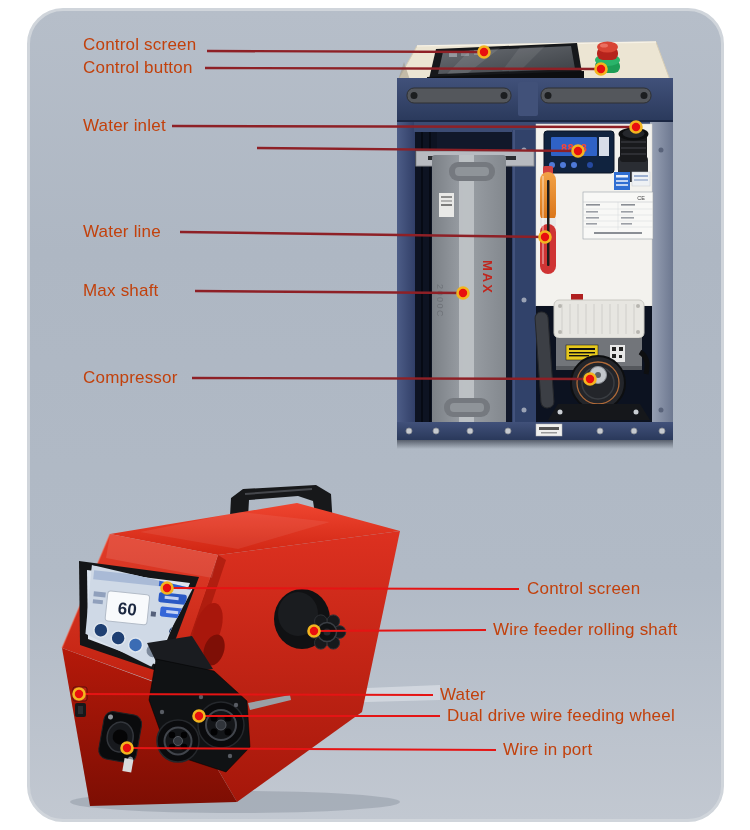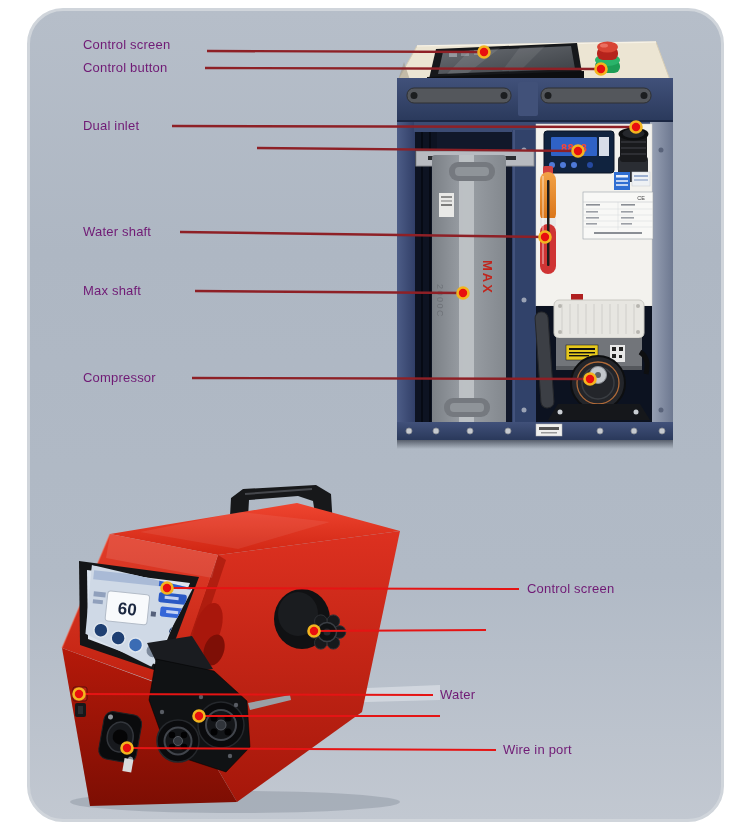--- a/index.html
+++ b/index.html
@@ -2,21 +2,21 @@
 <html><head>
 <meta charset="utf-8">
 <style>
   html,body{margin:0;padding:0;background:#ffffff;}
   #stage{position:relative;width:750px;height:830px;overflow:hidden;
          font-family:"Liberation Sans",sans-serif;background:#ffffff;}
   #panel{position:absolute;left:27px;top:8px;width:691px;height:808px;
          border-radius:36px;border:3px solid #d0d5db;
          background:linear-gradient(180deg,#b6bec9 0%,#aeb7c3 30%,#b1bac6 70%,#c2c8d1 100%);}
   #diagram-svg{position:absolute;left:0;top:0;}
-  .lbl{position:absolute;font-size:13px;line-height:20px;color:#701a75;
+  .lbl{position:absolute;font-size:17px;line-height:20px;color:#c2410c;
        letter-spacing:.2px;white-space:nowrap;z-index:5;}
 </style>
 </head>
 <body>
 
 <div id="stage">
   <div id="panel"></div>
 
   <svg id="diagram-svg" width="750" height="830" viewBox="0 0 750 830">
     <defs>
@@ -404,21 +404,23 @@
       <circle cx="167" cy="588" r="5.5"></circle>
       <circle cx="314" cy="631" r="5.5"></circle>
       <circle cx="79" cy="694" r="5.5"></circle>
       <circle cx="199" cy="716" r="5.5"></circle>
       <circle cx="127" cy="748" r="5.5"></circle>
     </g>
   </svg>
 
   <div class="lbl" style="left:83px;top:35px">Control screen</div>
   <div class="lbl" style="left:83px;top:58px">Control button</div>
-  <div class="lbl" style="left:83px;top:116px">Dual inlet</div>
-  <div class="lbl" style="left:83px;top:222px">Water shaft</div>
+  <div class="lbl" style="left:83px;top:116px">Water inlet</div>
+  <div class="lbl" style="left:83px;top:222px">Water line</div>
   <div class="lbl" style="left:83px;top:281px">Max shaft</div>
   <div class="lbl" style="left:83px;top:368px">Compressor</div>
 
   <div class="lbl" style="left:527px;top:579px">Control screen</div>
+  <div class="lbl" style="left:493px;top:620px">Wire feeder rolling shaft</div>
   <div class="lbl" style="left:440px;top:685px">Water</div>
+  <div class="lbl" style="left:447px;top:706px">Dual drive wire feeding wheel</div>
   <div class="lbl" style="left:503px;top:740px">Wire in port</div>
 </div>
 
 </body></html>

